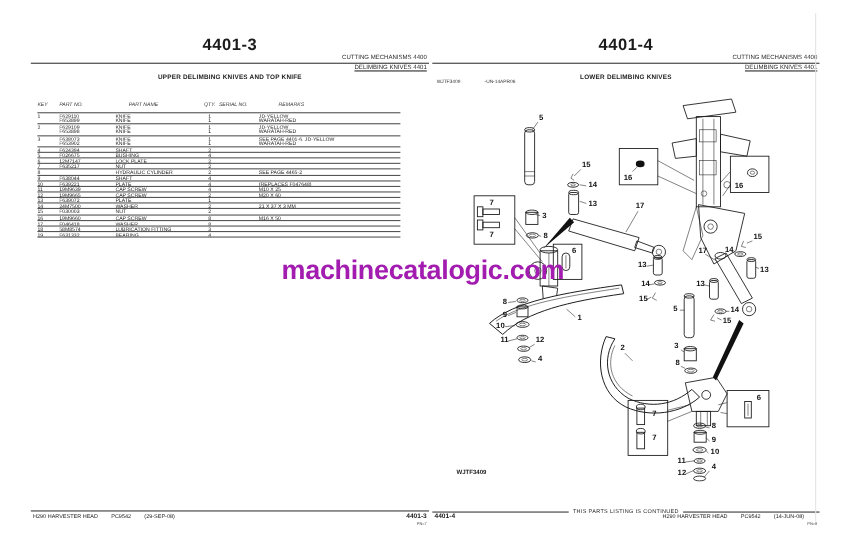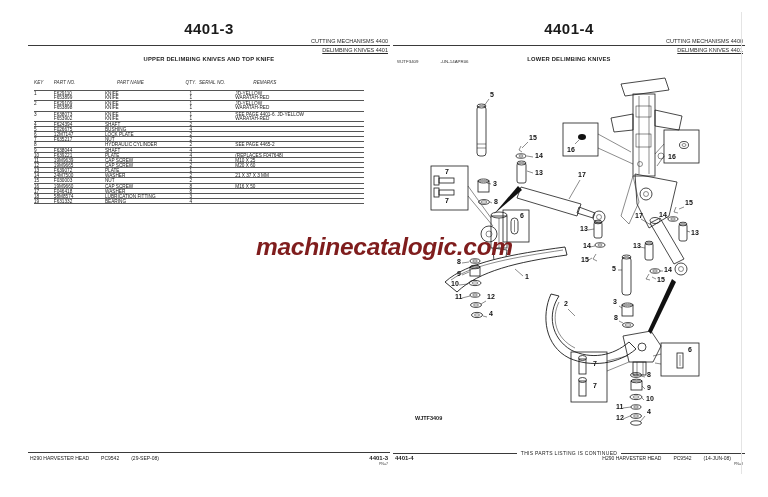--- a/index.html
+++ b/index.html
@@ -1,18 +1,18 @@
 <!DOCTYPE html>
 <html><head>
 <meta charset="utf-8">
 <style>
   * { margin:0; padding:0; box-sizing:border-box; }
   html,body { width:768px; height:497px; background:#ffffff; overflow:hidden;
     font-family:"Liberation Sans", sans-serif; color:#1b1b1b; position:relative; }
-  .page { position:absolute; top:12px; height:470px; }
+  .page { position:absolute; top:24px; height:470px; }
   .page-left { left:28px; width:362px; }
   .page-right { left:393px; width:352px; }
   .ptitle { position:absolute; top:8px; left:0; right:0; text-align:center;
     font-size:15px; font-weight:bold; letter-spacing:0.5px; }
   .section { position:absolute; top:26px; right:2px; font-size:5.5px; color:#2a2a2a; }
   .hrule { position:absolute; top:33px; left:0; right:0; border-top:1px solid #3a3a3a; }
   .subsection { position:absolute; top:35px; right:2px; font-size:5.5px; color:#2a2a2a;
     text-decoration:underline; }
   .heading { position:absolute; top:44px; left:0; right:0; text-align:center;
     font-size:5.8px; font-weight:bold; letter-spacing:0.2px; }
@@ -51,22 +51,22 @@
   .figcaption span { margin-right:22px; }
   .figlabel { position:absolute; top:403px; left:22px; font-size:5.5px; font-weight:bold; }
   .diagram { position:absolute; top:54px; left:0; }
   svg .ln { stroke:#1b1b1b; stroke-width:0.8; fill:none; }
   svg .th { stroke:#1b1b1b; stroke-width:0.5; fill:none; }
   svg .fl { fill:#111; stroke:none; }
   svg .wh { fill:#fff; stroke:#1b1b1b; stroke-width:0.9; }
   svg text { fill:#111; stroke:none; font-family:"Liberation Sans",sans-serif;
     font-size:7px; font-weight:bold; }
   .watermark { position:absolute; top:233px; left:256px; font-size:24.5px;
-    font-weight:bold; letter-spacing:-0.3px; z-index:9; color:#7f1d1d;
-    font-family:"Liberation Sans",sans-serif;font-style:italic; }
+    font-weight:bold; letter-spacing:-0.3px; z-index:9; color:#a21caf;
+    font-family:"Liberation Sans",sans-serif; }
   .edge { position:absolute; top:12px; left:741px; width:1px; height:462px; background:#e4e4e4; }
 </style>
 </head>
 <body>
 
 <div class="page page-left">
   <div class="ptitle">4401-3</div>
   <div class="section">CUTTING MECHANISMS 4400</div>
   <div class="hrule"></div>
   <div class="subsection">DELIMBING KNIVES 4401</div>

